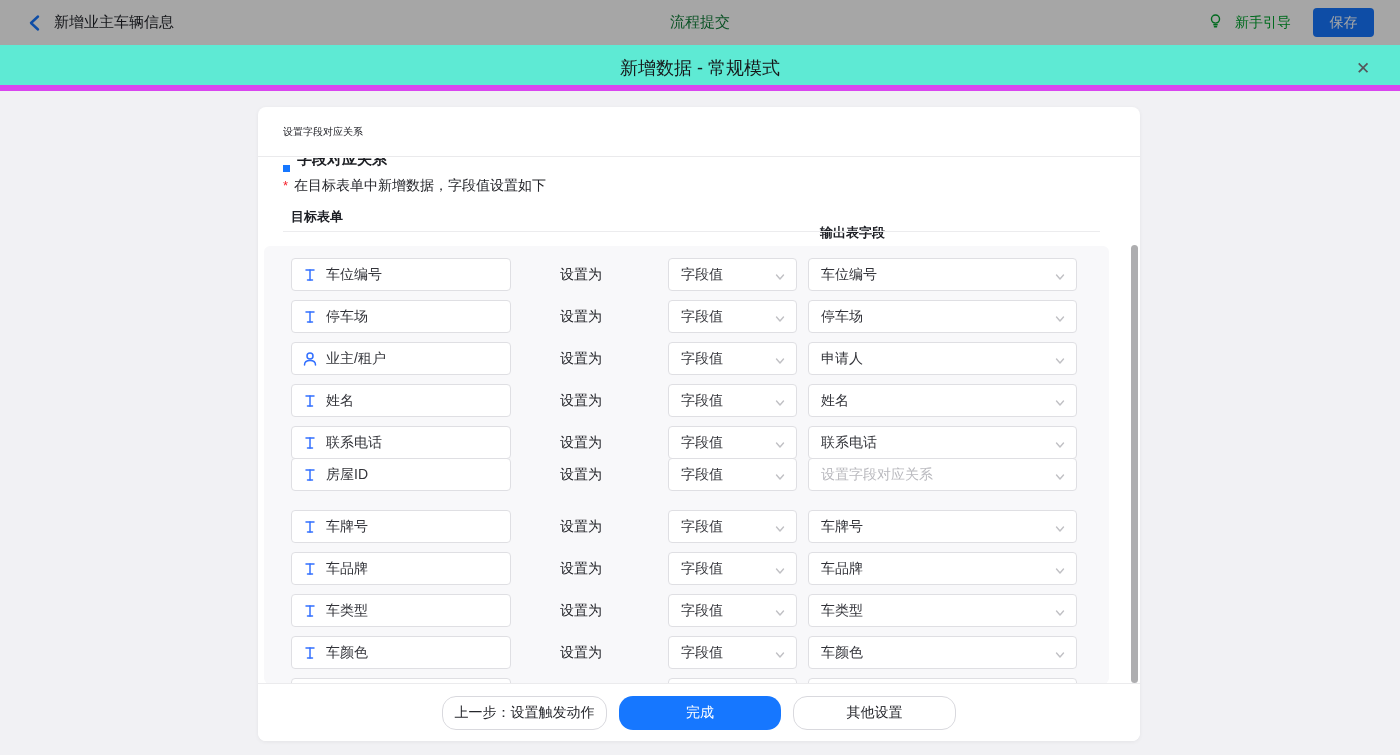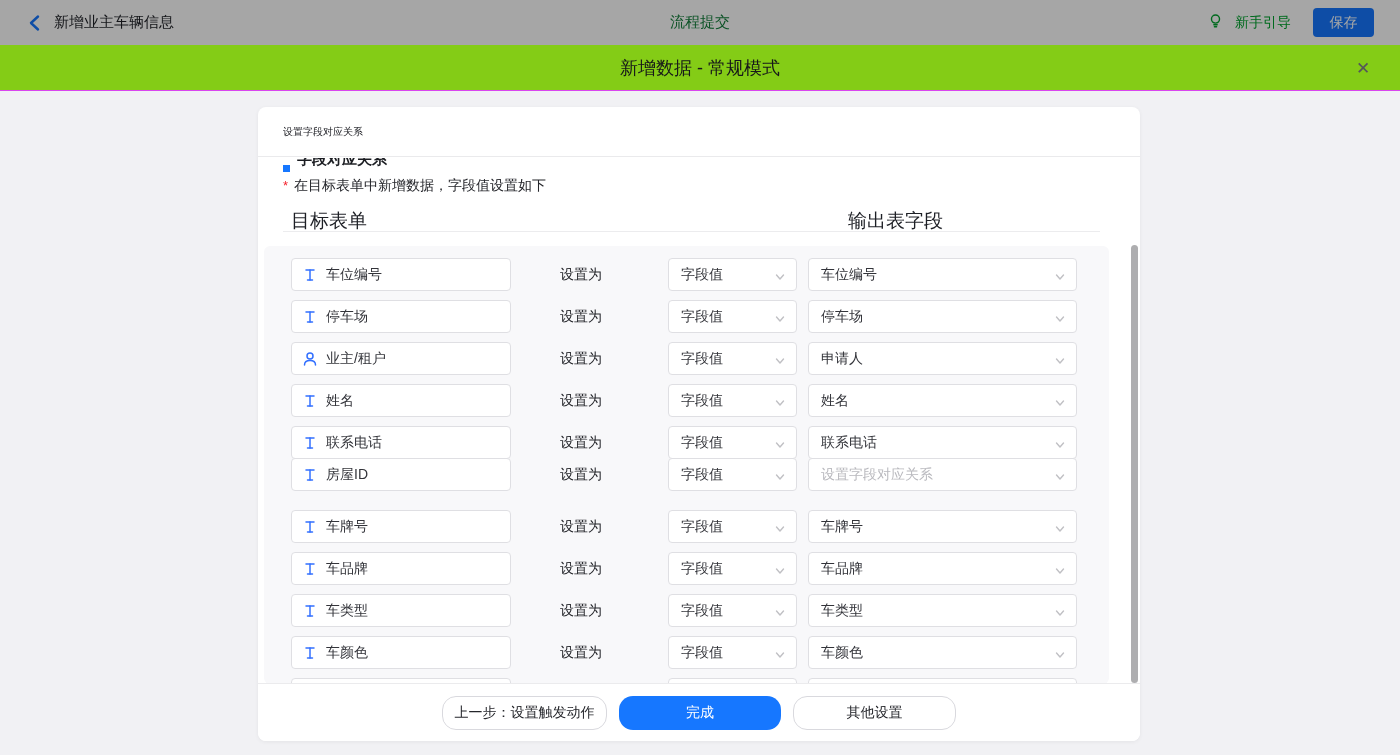--- a/index.html
+++ b/index.html
@@ -33,21 +33,21 @@
   .guide-text { font-size:14px; color:#00a32e; }
   .save-btn {
     width:61px; height:29px; background:#1677ff; color:#ffffff;
     border:none; border-radius:4px; font-size:14px; cursor:pointer;
     font-family:inherit;
   }
 
   
   .modal-header {
     position:absolute; top:45px; left:0; width:1400px; height:46px;
-    background:#84cc16; border-bottom:1px solid #d946ef;
+    background:#5eead4; border-bottom:6px solid #d946ef;
   }
   .modal-title {
     position:absolute; left:0; right:0; top:0; height:46px;
     display:flex; align-items:center; justify-content:center;
     font-size:18px; font-weight:500; color:#17181a;
   }
   .modal-close {
     position:absolute; right:26px; top:12px; width:22px; height:22px;
     display:flex; align-items:center; justify-content:center;
     font-size:17px; color:#55565a; cursor:pointer;
@@ -74,23 +74,23 @@
     position:absolute; left:0; top:7px; width:7px; height:7px; background:#1677ff;
   }
   .clipped-heading .txt {
     display:block; margin-top:-8px; padding-left:14px;
     font-size:15px; font-weight:600; color:#1b1d22; white-space:nowrap;
   }
 
   .instruction { position:absolute; top:19px; left:25px; font-size:14px; color:#25262b; }
   .req-mark { color:#f5222d; font-size:13px; margin-right:6px; }
 
-  .col-head { position:absolute; top:50px; font-size:19px; font-weight:400; color:#1d1f25; }
+  .col-head { position:absolute; top:50px; font-size:13px; font-weight:700; color:#1d1f25; }
   .col-head.left { left:33px; }
-  .col-head.right { left:590px; }
+  .col-head.right { left:562px;margin-top:16px; }
   .col-divider { position:absolute; top:73px; left:25px; width:817px; height:1px; background:#ececee; }
 
   .rows-container {
     position:absolute; top:88px; left:6px; width:845px; height:438px;
     background:#f8f8fa; border-radius:6px; overflow:hidden;
   }
   .field-row { position:absolute; left:0; width:845px; height:33px; }
   .field-input {
     position:absolute; left:27px; top:0; width:220px; height:33px;
     background:#ffffff; border:1px solid #dfdfe3; border-radius:4px;

